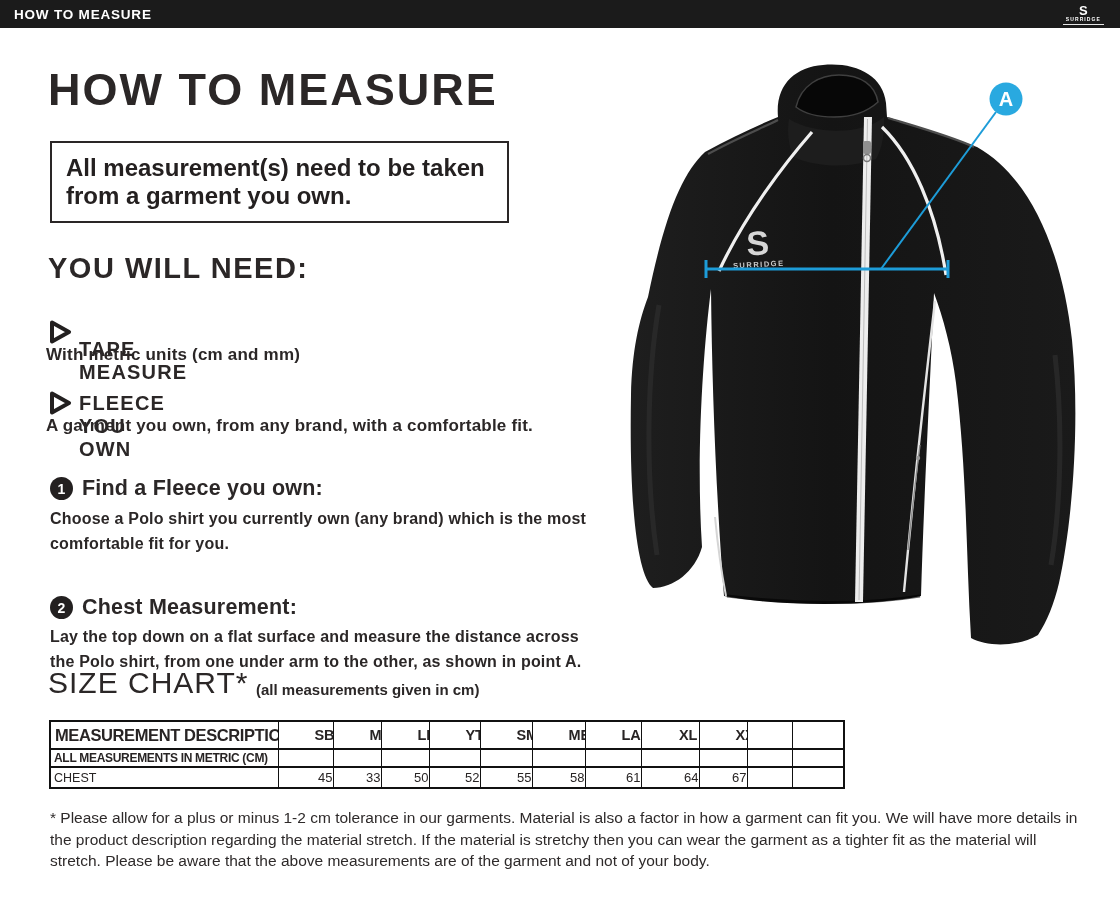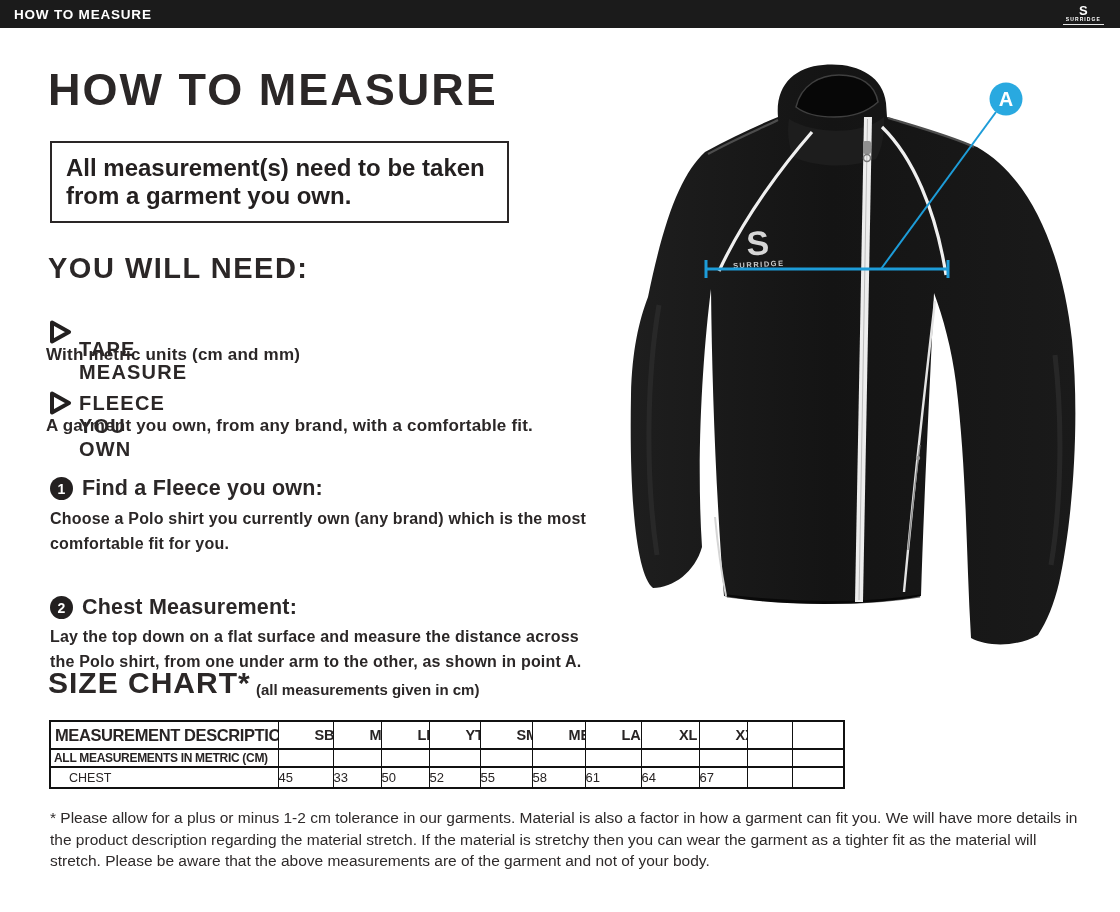--- a/index.html
+++ b/index.html
@@ -28,32 +28,32 @@
   .need-sub{font-size:17px;font-weight:bold;color:#2b2727;letter-spacing:.2px;}
   .tri{display:inline-block;}
 
   
   .step-badge{width:23px;height:23px;border-radius:50%;background:#232020;color:#fff;
               display:flex;align-items:center;justify-content:center;font-size:14px;font-weight:bold;}
   .step-title{font-size:21.5px;font-weight:bold;color:#2b2727;letter-spacing:.2px;}
   .step-body{font-size:16px;font-weight:bold;color:#2b2727;line-height:25px;letter-spacing:.2px;}
 
   
-  .sc-head{left:48px;top:666px;font-size:30px;font-weight:bold;letter-spacing:1px;color:#2b2727;}
+  .sc-head{left:48px;top:666px;font-size:30px;font-weight:normal;letter-spacing:1px;color:#2b2727;}
   .sc-sub{left:256px;top:681px;font-size:15px;font-weight:bold;color:#2b2727;}
 
   table.size{border-collapse:collapse;table-layout:fixed;width:794px;border:2.5px solid #111;}
   table.size th,table.size td{border:1.5px solid #111;padding:0;overflow:hidden;white-space:nowrap;}
   table.size thead th{height:26px;font-size:14.5px;font-weight:bold;text-align:center;
                       border-bottom-width:2.2px;letter-spacing:-0.2px;padding-left:36px;}
   table.size thead th.desc{font-size:16.5px;text-align:left;padding-left:4px;letter-spacing:-0.4px;}
   tr.metric td{height:16px;font-size:12px;font-weight:bold;letter-spacing:-0.3px;
                border-bottom-width:2.2px;padding-left:3px;}
-  tr.chest td{height:19px;font-size:13px;text-align:left;}
-  tr.chest td.rowlabel{text-align:left;padding-left:18px;font-size:12.5px;}
+  tr.chest td{height:19px;font-size:13px;text-align:right;}
+  tr.chest td.rowlabel{text-align:left;padding-left:3px;font-size:12.5px;}
 
   .footnote{left:50px;top:807px;width:1035px;font-size:15.5px;line-height:21.5px;color:#2e2a2a;}
 
   svg text{font-family:"Liberation Sans",sans-serif;}
 </style>
 </head>
 <body>
 
 <div class="canvas">
 

